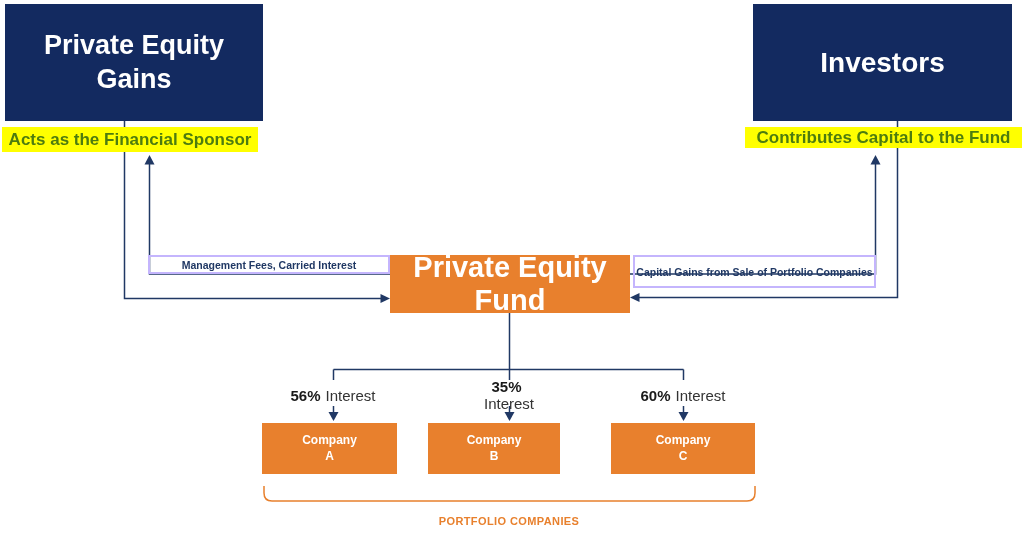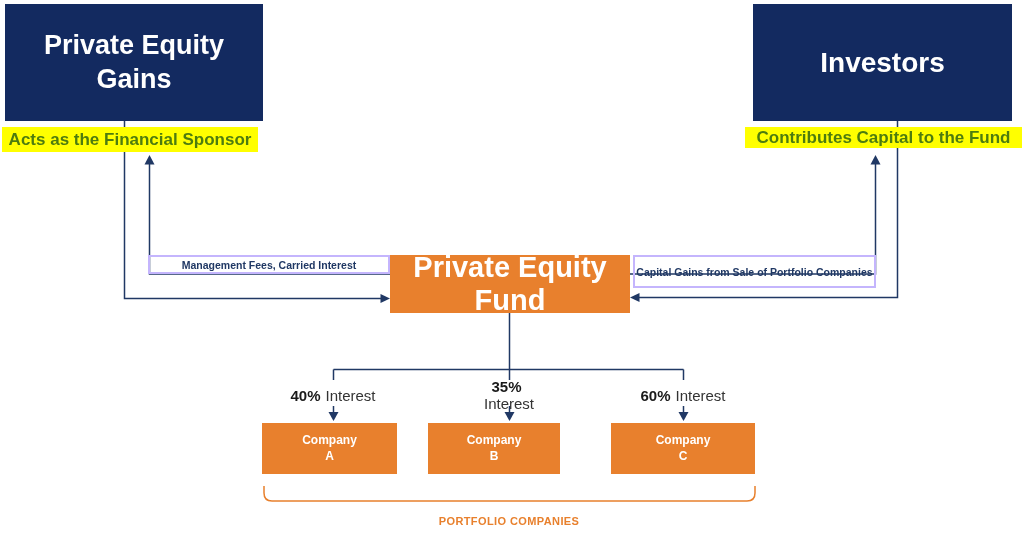--- a/index.html
+++ b/index.html
@@ -99,21 +99,21 @@
   <div class="abs layer caption caption-right">Contributes Capital to the Fund</div>
 
   <div class="abs layer flow-label flow-label-left">Management Fees, Carried Interest</div>
   <div class="abs layer flow-label flow-label-right">Capital Gains from Sale of Portfolio Companies</div>
 
   <div class="abs layer box-orange fund-box">
     <div>Private Equity Fund</div>
   </div>
 
   <div class="abs layer interest interest-a">
-    <span class="pct">40%</span>
+    <span class="pct">56%</span>
     <span>Interest</span>
   </div>
   <div class="abs layer interest interest-b">
     <span class="pct">35%</span>
     <span>Interest</span>
   </div>
   <div class="abs layer interest interest-c">
     <span class="pct">60%</span>
     <span>Interest</span>
   </div>

